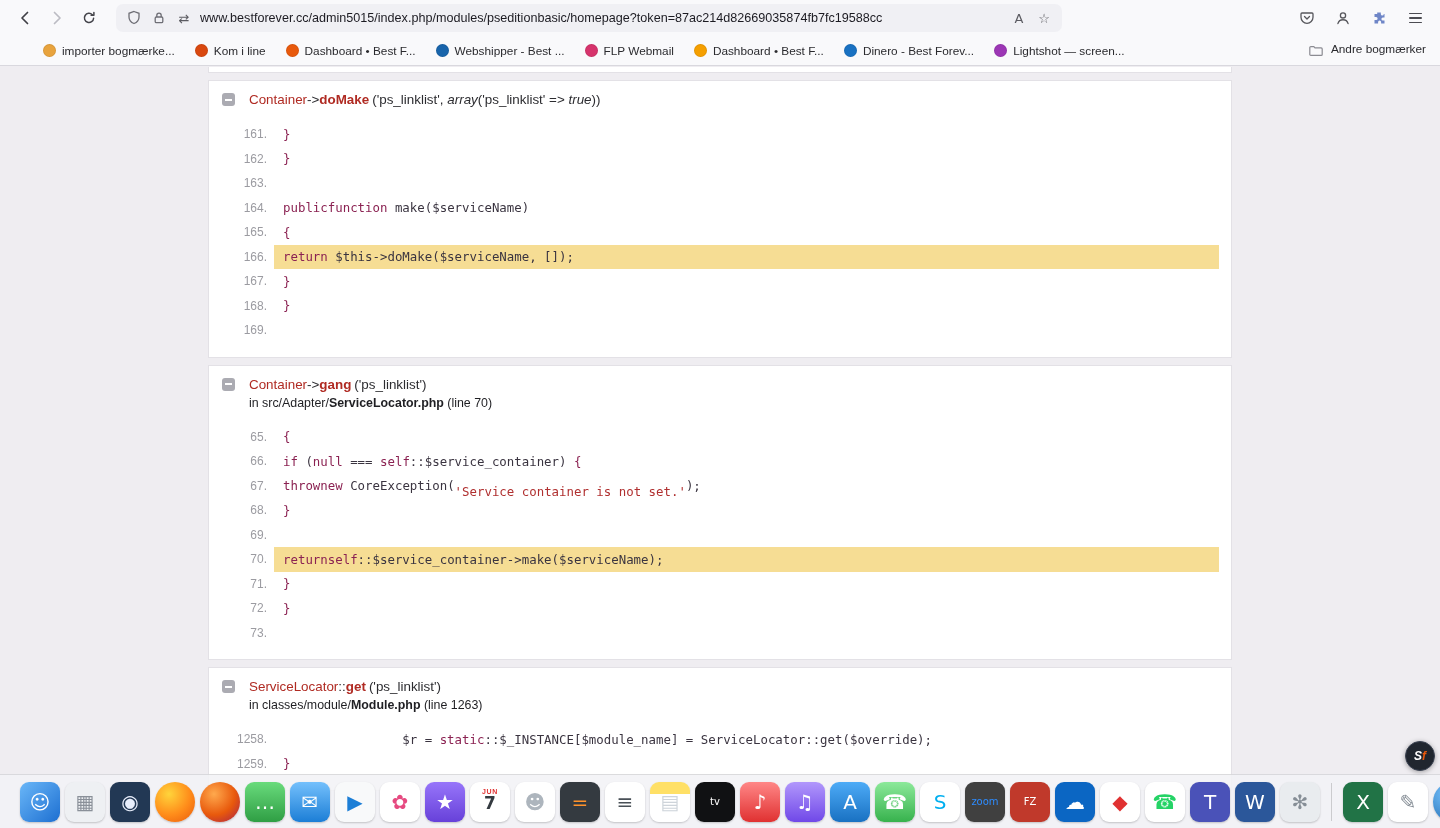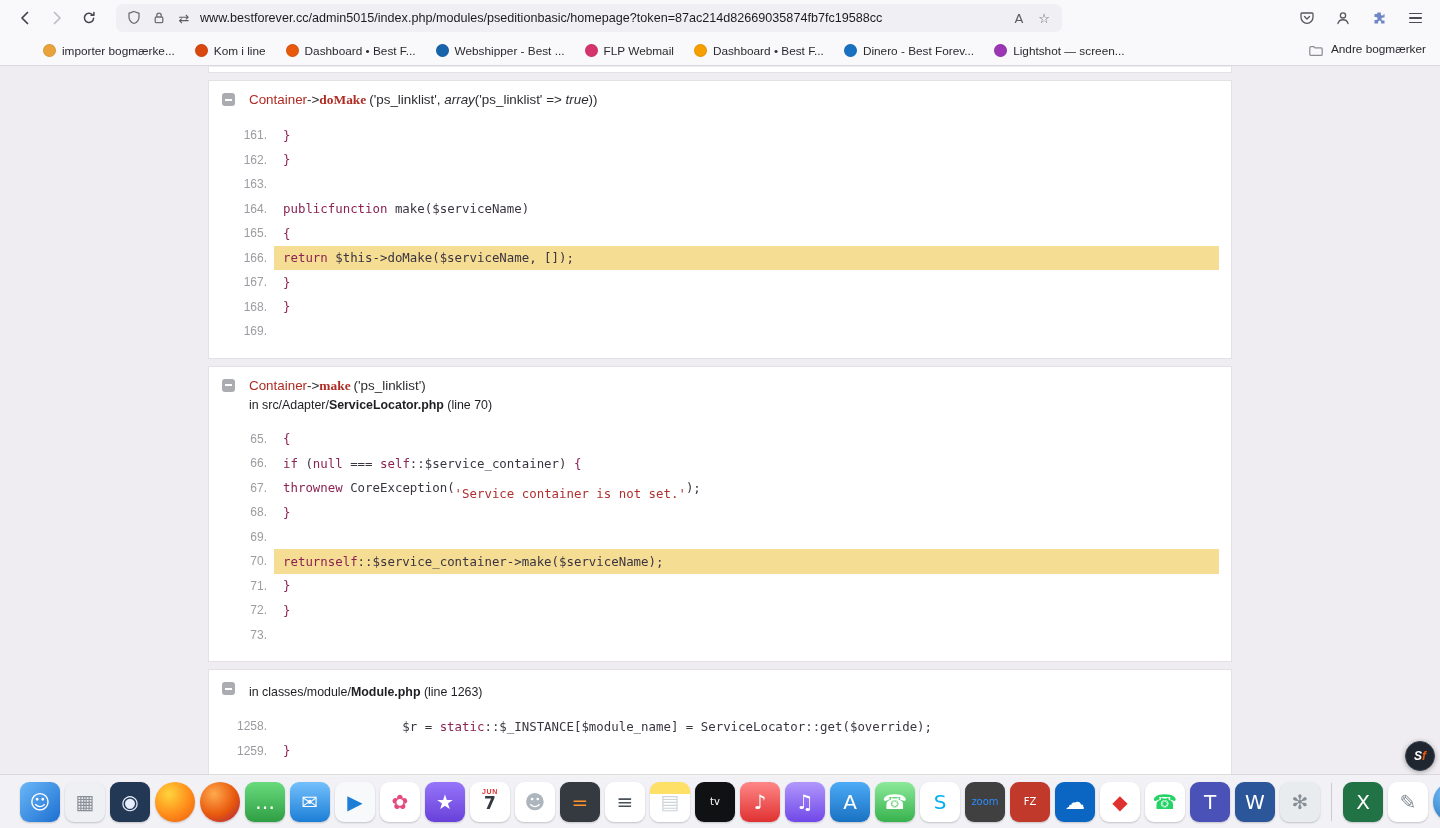--- a/index.html
+++ b/index.html
@@ -50,21 +50,21 @@
   .sliver { height: 6px; background: #fff; border: 1px solid #e3e1e6; border-top: none; margin-bottom: 7px; }
   .frame { background: #fff; border: 1px solid #e3e1e6; margin-bottom: 7px; position: relative; padding: 11px 0 14px; }
   .collapse {
     position: absolute; left: 13px; top: 12px; width: 13px; height: 13px;
     background: #ababb2; border-radius: 3px; display: flex; align-items: center; justify-content: center;
   }
   .collapse .minus { width: 7px; height: 2px; background: #fff; }
   .f-title { margin-left: 40px; font-size: 13.4px; color: #2c2c30; }
   .f-title .cls { color: var(--title); }
   .f-title .sep { color: #2c2c30; }
-  .f-title .mth { color: var(--title); font-weight: bold; font-family: Liberation Serif, serif; }
+  .f-title .mth { color: var(--title); font-weight: bold; }
   .f-title .args { color: #2c2c30; margin-left: 3px; }
   .f-title .args em { font-style: italic; }
   .f-loc { margin-left: 40px; margin-top: 4px; font-size: 12.4px; color: #1f1f23; }
   .loc-file { font-weight: bold; }
   .code { margin-top: 15px; font-family: "DejaVu Sans Mono", monospace; font-size: 12.4px; }
   .row { display: flex; align-items: center; height: 24.5px; }
   .ln { flex: 0 0 58px; text-align: right; color: var(--ln); font-size: 12px; font-family: Liberation Sans, sans-serif; }
   .cd { flex: 1; height: 100%; margin-left: 7px; padding-left: 9px; white-space: pre; color: var(--code); display: flex; align-items: center; }
   .cd.hl { background: var(--hl); margin-right: 12px; }
   .kw { color: var(--kw); }
@@ -260,21 +260,21 @@
               <span class="cd"></span>
             </div>
           </div>
   </section>
 
   <section class="frame">
     <div class="collapse">
             <span class="minus"></span>
           </div>
     <div class="f-title">
-      <span class="cls">Container</span><span class="sep">-&gt;</span><span class="mth">make</span><span class="args"><span>('ps_linklist')</span></span>
+      <span class="cls">Container</span><span class="sep">-&gt;</span><span class="mth">gang</span><span class="args"><span>('ps_linklist')</span></span>
     </div>
     <div class="f-loc">
       <span class="loc-pre">in src/Adapter/</span><span class="loc-file">ServiceLocator.php</span><span class="loc-suf"> (line 70)</span>
     </div>
     <div class="code">
             <div class="row">
               <span class="ln">65.</span>
               <span class="cd">    <span class="kw">{</span></span>
             </div>
             <div class="row">
@@ -309,20 +309,23 @@
               <span class="ln">73.</span>
               <span class="cd"></span>
             </div>
           </div>
   </section>
 
   <section class="frame">
     <div class="collapse">
             <span class="minus"></span>
           </div>
+    <div class="f-title">
+      <span class="cls">ServiceLocator</span><span class="sep">::</span><span class="mth">get</span><span class="args"><span>('ps_linklist')</span></span>
+    </div>
     <div class="f-loc">
       <span class="loc-pre">in classes/module/</span><span class="loc-file">Module.php</span><span class="loc-suf"> (line 1263)</span>
     </div>
     <div class="code">
             <div class="row">
               <span class="ln">1258.</span>
               <span class="cd">                $r = <span class="kw">static</span>::$_INSTANCE[$module_name] = ServiceLocator::get($override);</span>
             </div>
             <div class="row">
               <span class="ln">1259.</span>

